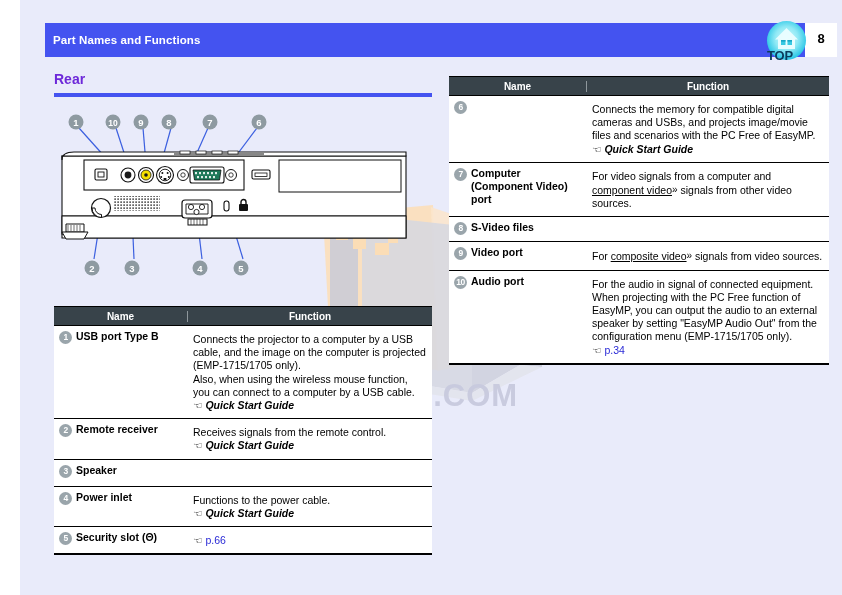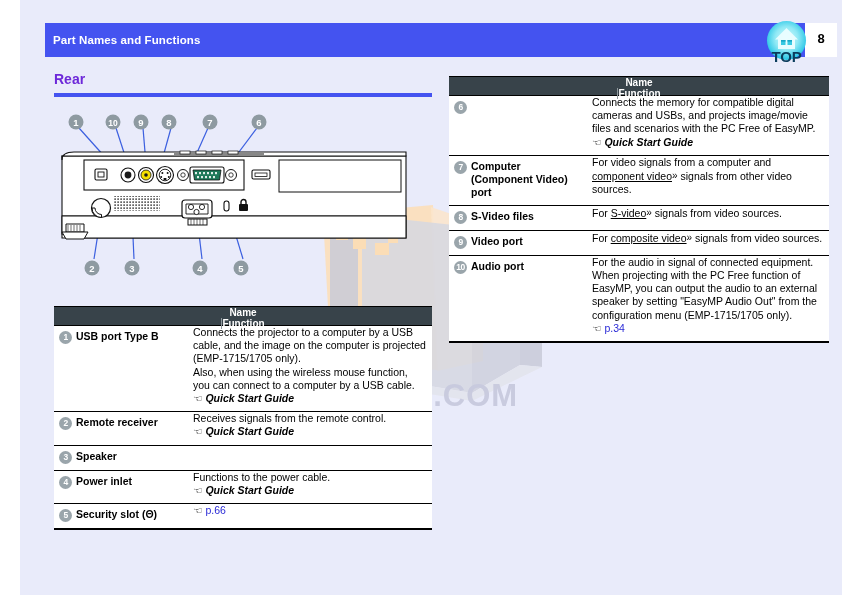--- a/index.html
+++ b/index.html
@@ -53,22 +53,21 @@
     width: 39px; height: 39px;
   }
   .top-icon .disc {
     position: absolute; left: 0; top: 0;
     width: 39px; height: 39px; border-radius: 50%;
     background: radial-gradient(circle at 50% 45%, #d8fbff 0%, #8fe9f5 40%, #29c6e6 72%, #0fa9d4 100%);
   }
   .top-icon svg { position: absolute; left: 0; top: 0; }
   .top-icon .toplbl {
     position: absolute; left: 0; top: 27px; width: 39px;
-    text-align: center;
-    font-size: 15px; font-weight: bold;
+    font-size: 13px; font-weight: bold;
     color: #0b3d5c;
     letter-spacing: -.2px;
   }
 
   
   .sect-title {
     position: absolute;
     left: 34px; top: 71px;
     font-size: 14px;
     font-weight: bold;
@@ -106,21 +105,20 @@
     box-sizing: border-box;
   }
   .tbl-left  { left: 34px;  top: 306px; width: 378px; }
   .tbl-right { left: 429px; top: 76px;  width: 380px; }
 
   .thead {
     display: flex;
     background: #38434a;
     height: 18px;
     align-items: center;
-    flex-direction: column;
   }
   .th {
     font-size: 10px;
     font-weight: bold;
     color: #ffffff;
     text-align: center;
     box-sizing: border-box;
   }
   .th-name { width: 133px; }
   .th-func { flex: 1; border-left: 1px solid #8e979c; }
@@ -137,21 +135,21 @@
     box-sizing: border-box;
     padding: 4px 4px 6px 5px;
     display: flex;
     align-items: flex-start;
     gap: 4px;
   }
   .tbl-right .td-name { width: 137px; }
   .td-func {
     flex: 1;
     box-sizing: border-box;
-    padding: 0 6px 6px 6px;
+    padding: 7px 6px 6px 6px;
     font-size: 10.5px;
     line-height: 13.2px;
     color: #000;
   }
   .nm {
     font-size: 10.5px;
     font-weight: bold;
     line-height: 13px;
     color: #000;
   }
@@ -464,24 +462,20 @@
         <span class="gloss">component video</span><span class="gmark">»</span>
         signals from other video sources.
       </div>
     </div>
 
     <div class="trow">
       <div class="td-name">
         <span class="bullet">8</span>
         <span class="nm">S-Video files</span>
       </div>
-      <div class="td-func">
-        For <span class="gloss">S-video</span><span class="gmark">»</span>
-        signals from video sources.
-      </div>
     </div>
 
     <div class="trow">
       <div class="td-name">
         <span class="bullet">9</span>
         <span class="nm">Video port</span>
       </div>
       <div class="td-func">
         For <span class="gloss">composite video</span><span class="gmark">»</span>
         signals from video sources.

